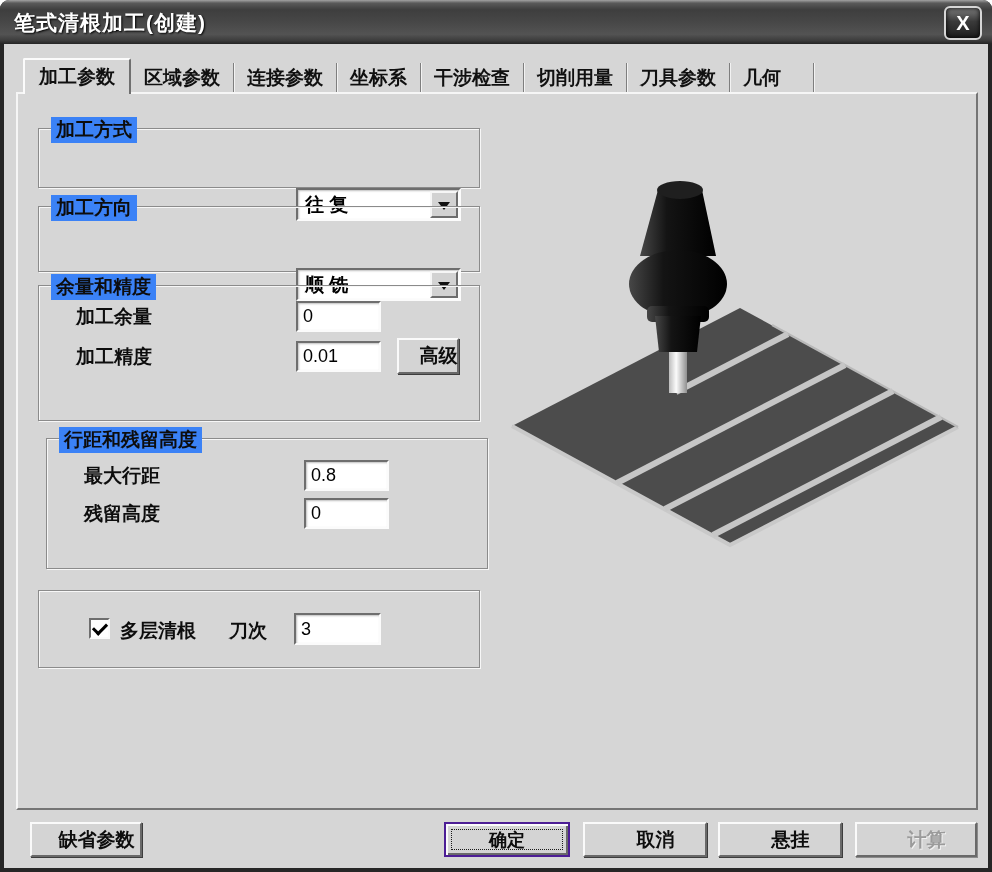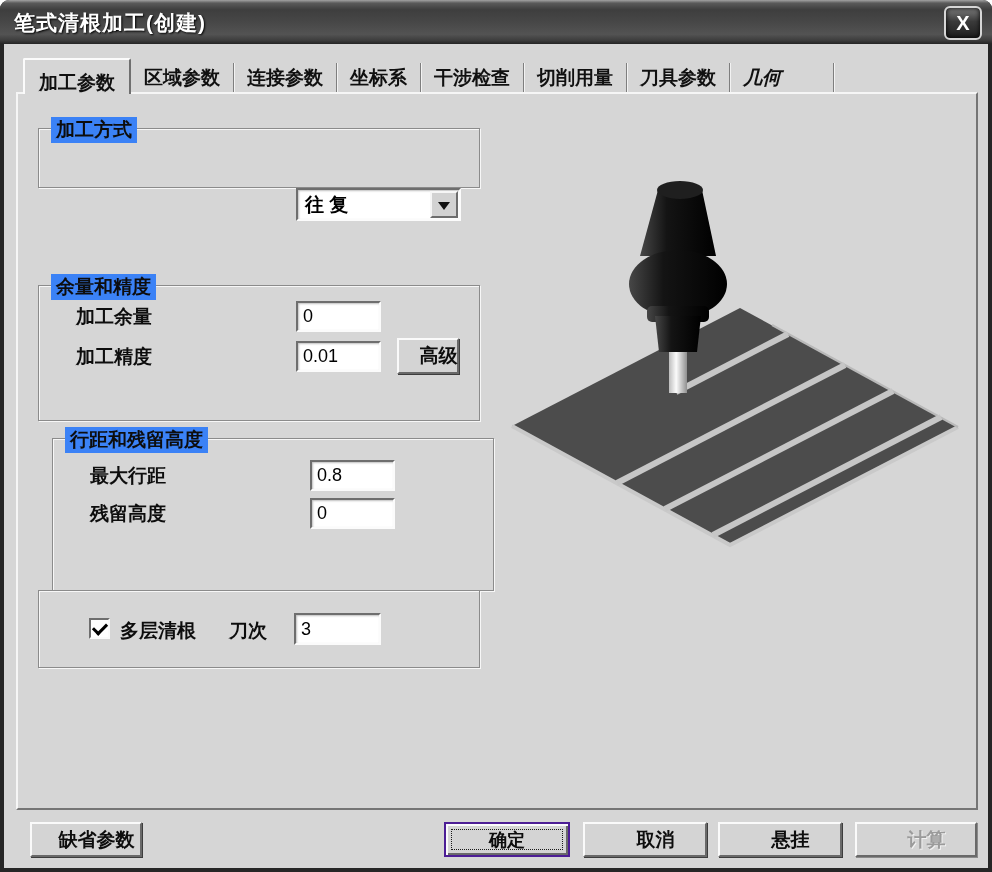--- a/index.html
+++ b/index.html
@@ -48,23 +48,23 @@
   .tabs {
     position:absolute; left:19px; top:14px; height:34px;
     display:flex; align-items:flex-end; z-index:3;
   }
   .tab {
     height:29px; line-height:29px; padding:0 13px;
     font-size:19px; font-weight:bold; color:#101010; white-space:nowrap;
     border-right:1px solid #7e7e7e; box-shadow:1px 0 0 #f2f2f2;
     cursor:default;
   }
-  .tab:last-child { padding-right:52px;font-style:italic; }
+  .tab:last-child { padding-right:32px; }
   .tab.active {
-    height:36px; line-height:33px; margin-bottom:-2px; padding:6px 14px;
+    height:36px; line-height:33px; margin-bottom:-2px; padding:0 14px;
     background:#d6d6d6;
     border:2px solid; border-color:#fbfbfb #6f6f6f #d6d6d6 #fbfbfb;
     border-bottom:none; border-radius:2px 2px 0 0;
     box-shadow:none;
   }
   
   .group {
     position:absolute; border:1px solid #8b8b8b;
     box-shadow:1px 1px 0 #f7f7f7, inset 1px 1px 0 #f7f7f7;
     z-index:2;
@@ -171,33 +171,42 @@
     <div class="group" style="left:34px; top:84px; width:442px; height:60px;">
       <span class="group-title">加工方式</span>
       <div class="combo" style="left:257px; top:17px;">
         <span class="combo-text">往 复</span>
         <div class="combo-btn">
           <span class="arrow-down"></span>
         </div>
       </div>
     </div>
 
+    <div class="group" style="left:34px; top:162px; width:442px; height:66px;">
+      <span class="group-title">加工方向</span>
+      <div class="combo" style="left:257px; top:19px;">
+        <span class="combo-text">顺 铣</span>
+        <div class="combo-btn">
+          <span class="arrow-down"></span>
+        </div>
+      </div>
+    </div>
 
     <div class="group" style="left:34px; top:241px; width:442px; height:136px;">
       <span class="group-title">余量和精度</span>
       <span class="field-label" style="left:37px; top:18px;">加工余量</span>
       <input class="tbox" style="left: 257px; top: 15px; width: 85px;" value="0">
       <span class="field-label" style="left:37px; top:58px;">加工精度</span>
       <input class="tbox" style="left: 257px; top: 55px; width: 85px;" value="0.01">
       <div class="btn" style="left:358px; top:52px; width:62px; height:36px;">
         <span>高级</span>
       </div>
     </div>
 
-    <div class="group" style="left:48px; top:394px; width:442px; height:153px;">
+    <div class="group" style="left:42px; top:394px; width:442px; height:131px;">
       <span class="group-title">行距和残留高度</span>
       <span class="field-label" style="left:37px; top:24px;">最大行距</span>
       <input class="tbox" style="left: 257px; top: 21px; width: 85px;" value="0.8">
       <span class="field-label" style="left:37px; top:62px;">残留高度</span>
       <input class="tbox" style="left: 257px; top: 59px; width: 85px;" value="0">
     </div>
 
     <div class="group" style="left:34px; top:546px; width:442px; height:78px;">
       <div class="checkbox checked" style="left:50px; top:27px;"></div>
       <span class="field-label" style="left:81px; top:27px;">多层清根</span>

